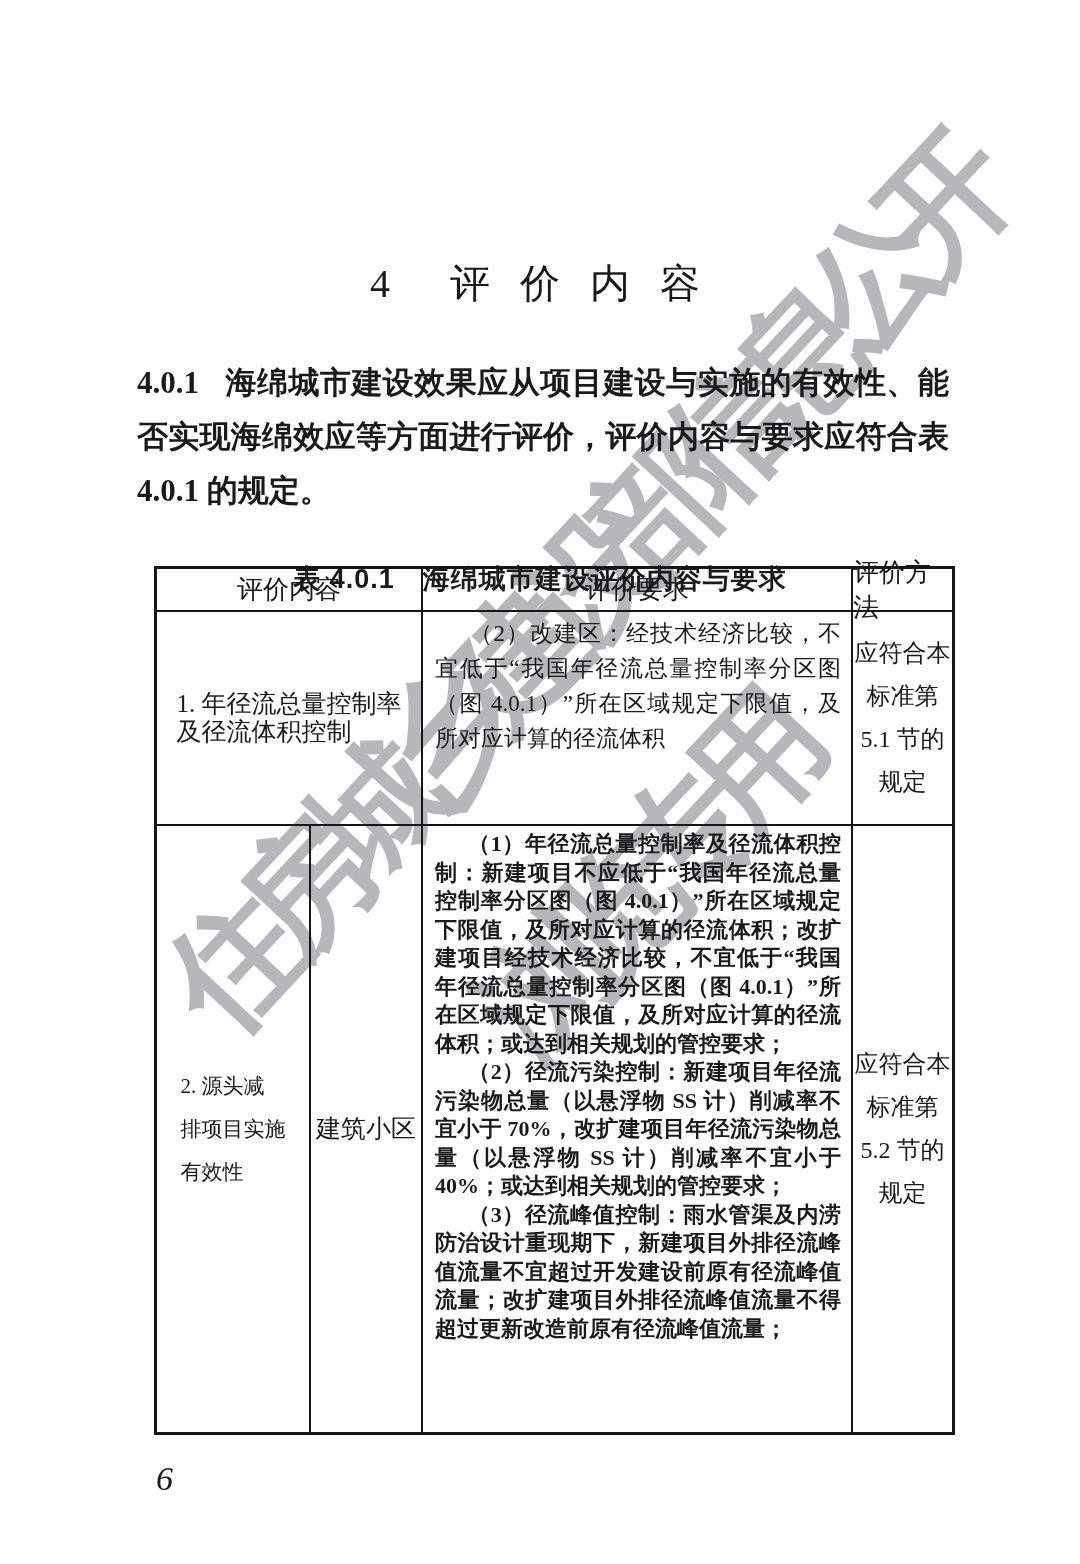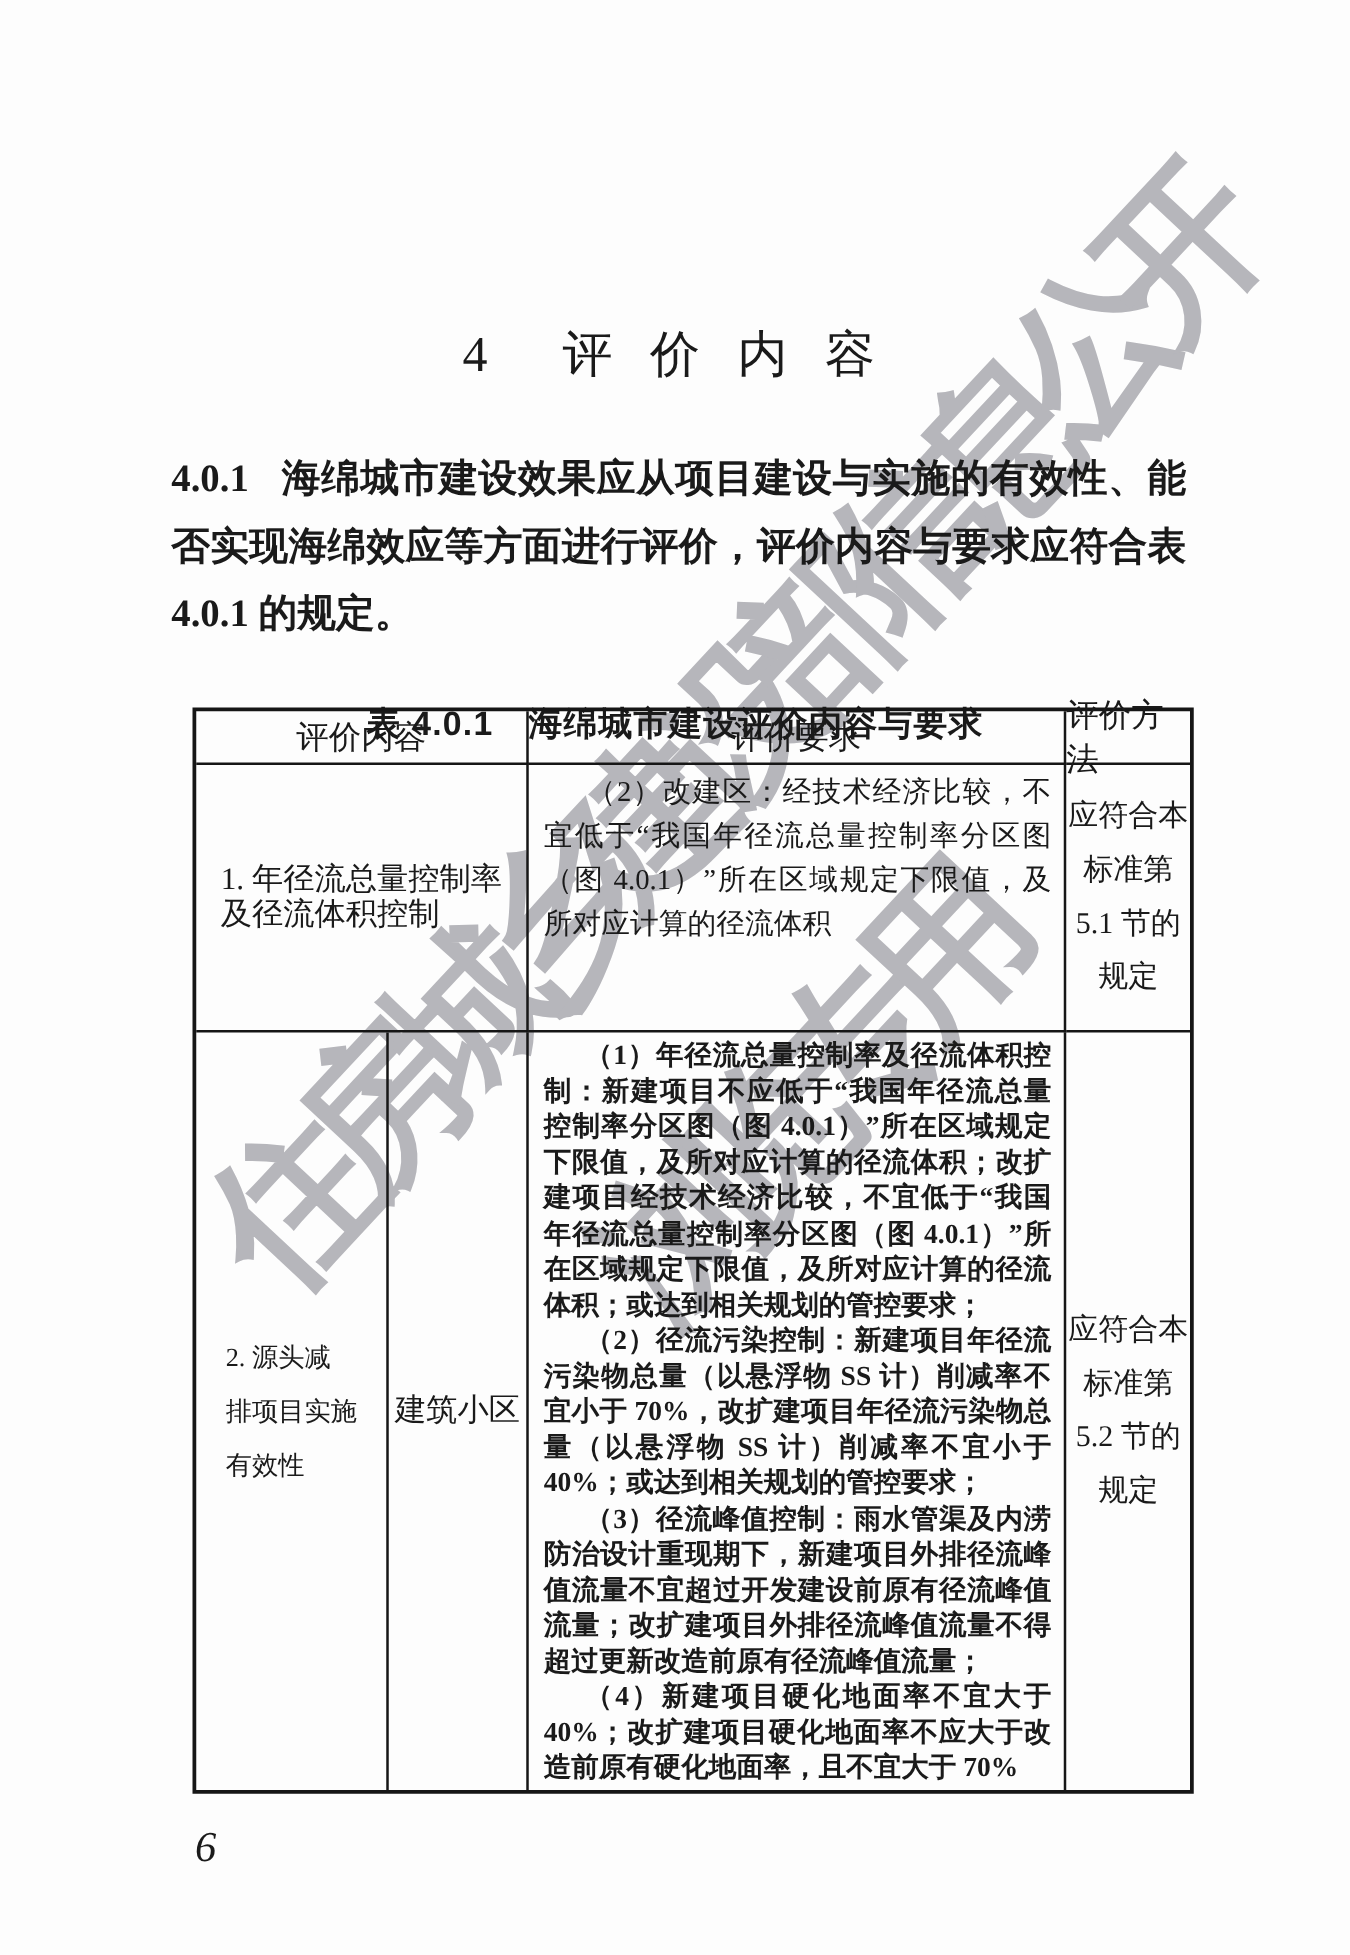--- a/index.html
+++ b/index.html
@@ -101,21 +101,20 @@
 规定</div>
 
       <div class="cell lab lab-sm br">2. 源头减
 排项目实施
 有效性</div>
       <div class="cell lab br">建筑小区</div>
       <div class="cell req req-r2 br">
         <p>（1）年径流总量控制率及径流体积控制：新建项目不应低于“我国年径流总量控制率分区图（图 4.0.1）”所在区域规定下限值，及所对应计算的径流体积；改扩建项目经技术经济比较，不宜低于“我国年径流总量控制率分区图（图 4.0.1）”所在区域规定下限值，及所对应计算的径流体积；或达到相关规划的管控要求；</p>
         <p>（2）径流污染控制：新建项目年径流污染物总量（以悬浮物 SS 计）削减率不宜小于 70%，改扩建项目年径流污染物总量（以悬浮物 SS 计）削减率不宜小于 40%；或达到相关规划的管控要求；</p>
         <p>（3）径流峰值控制：雨水管渠及内涝防治设计重现期下，新建项目外排径流峰值流量不宜超过开发建设前原有径流峰值流量；改扩建项目外排径流峰值流量不得超过更新改造前原有径流峰值流量；</p>
-        <p>（4）新建项目硬化地面率不宜大于 40%；改扩建项目硬化地面率不应大于改造前原有硬化地面率，且不宜大于 70%</p>
       </div>
       <div class="cell met">应符合本
 标准第
 5.2 节的
 规定</div>
 
     </div>
 
     <div class="pageno">6</div>
 

